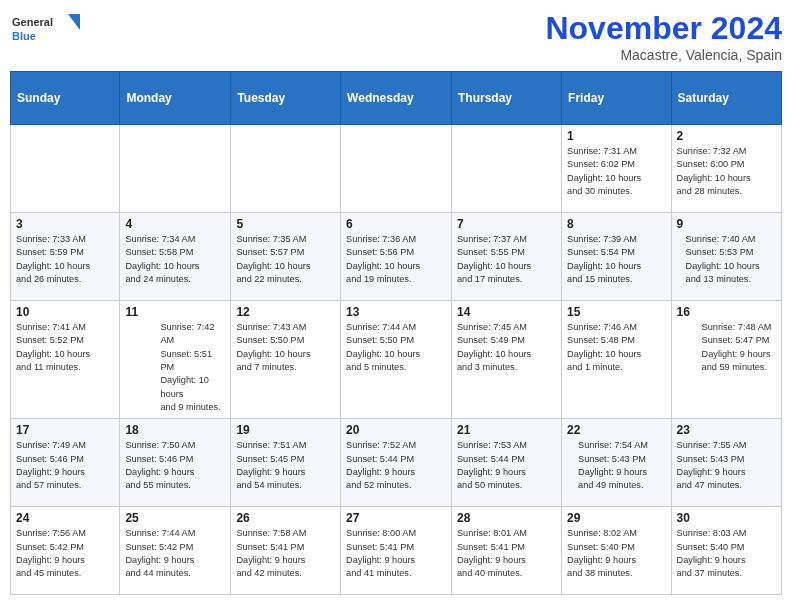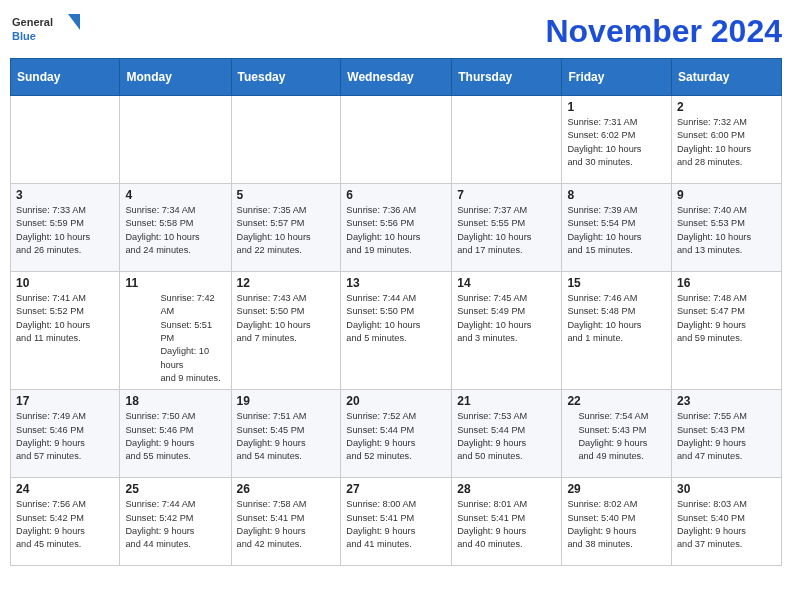--- a/index.html
+++ b/index.html
@@ -6,21 +6,21 @@
     body {
       font-family: Arial, sans-serif;
       background: #fff;
       width: 792px;
       min-height: 612px;
       padding: 10px;
     }
     .header {
       display: flex;
       justify-content: space-between;
-      align-items: flex-end;
+      align-items: flex-start;
       margin-bottom: 8px;
     }
     .logo {
       display: flex;
       align-items: center;
       gap: 4px;
     }
     .logo-text {
       display: flex;
       flex-direction: column;
@@ -43,21 +43,21 @@
     .calendar {
       width: 100%;
       border-collapse: collapse;
       border: 1px solid #ccc;
     }
     .calendar th {
       background-color: #2a72c3;
       color: #fff;
       font-size: 12px;
       font-weight: bold;
-      padding: 11px 6px;
+      padding: 19px 6px;
       text-align: left;
       border: 1px solid #1a5ba0;
     }
     .calendar td {
       vertical-align: top;
       border: 1px solid #ccc;
       padding: 4px 5px;
       font-size: 9.5px;
       color: #333;
       width: 113px;
@@ -91,20 +91,21 @@
     <div><svg width="70" height="36" viewBox="0 0 70 36">
     <polygon points="58,4 70,4 70,20" fill="#2a72c3"></polygon>
     <text x="2" y="16" font-size="11" font-weight="bold" fill="#333" font-family="Arial">General</text>
     <text x="2" y="30" font-size="11" font-weight="bold" fill="#2a72c3" font-family="Arial">Blue</text>
   </svg></div>
     <div class="logo-text">
     </div>
   </div>
   <div class="title-block">
     <div class="month-title">November 2024</div>
+    <div class="location-title">Macastre, Valencia, Spain</div>
   </div>
 </div>
 
 <table class="calendar">
   <thead>
     <tr>
     <th>Sunday</th>
         <th>Monday</th>
         <th>Tuesday</th>
         <th>Wednesday</th>
@@ -173,21 +174,21 @@
         </td>
         <td>
           <div class="day-number">8</div>
           <div class="day-info" style="white-space: pre-line;">Sunrise: 7:39 AM
 Sunset: 5:54 PM
 Daylight: 10 hours
 and 15 minutes.</div>
         </td>
         <td>
           <div class="day-number">9</div>
-          <div class="day-info" style="white-space: pre-line;">Sunrise: 7:40 AM
+          <div class="day-info" style="white-space: pre-line; margin-left: 9px;">Sunrise: 7:40 AM
 Sunset: 5:53 PM
 Daylight: 10 hours
 and 13 minutes.</div>
         </td>
       </tr>
       <tr>
         <td>
           <div class="day-number">10</div>
           <div class="day-info" style="white-space: pre-line;">Sunrise: 7:41 AM
 Sunset: 5:52 PM
@@ -224,21 +225,21 @@
         </td>
         <td>
           <div class="day-number">15</div>
           <div class="day-info" style="white-space: pre-line;">Sunrise: 7:46 AM
 Sunset: 5:48 PM
 Daylight: 10 hours
 and 1 minute.</div>
         </td>
         <td>
           <div class="day-number">16</div>
-          <div class="day-info" style="white-space: pre-line;">Sunrise: 7:48 AM
+          <div class="day-info" style="white-space: pre-line; margin-left: 25px;">Sunrise: 7:48 AM
 Sunset: 5:47 PM
 Daylight: 9 hours
 and 59 minutes.</div>
         </td>
       </tr>
       <tr>
         <td>
           <div class="day-number">17</div>
           <div class="day-info" style="white-space: pre-line;">Sunrise: 7:49 AM
 Sunset: 5:46 PM

